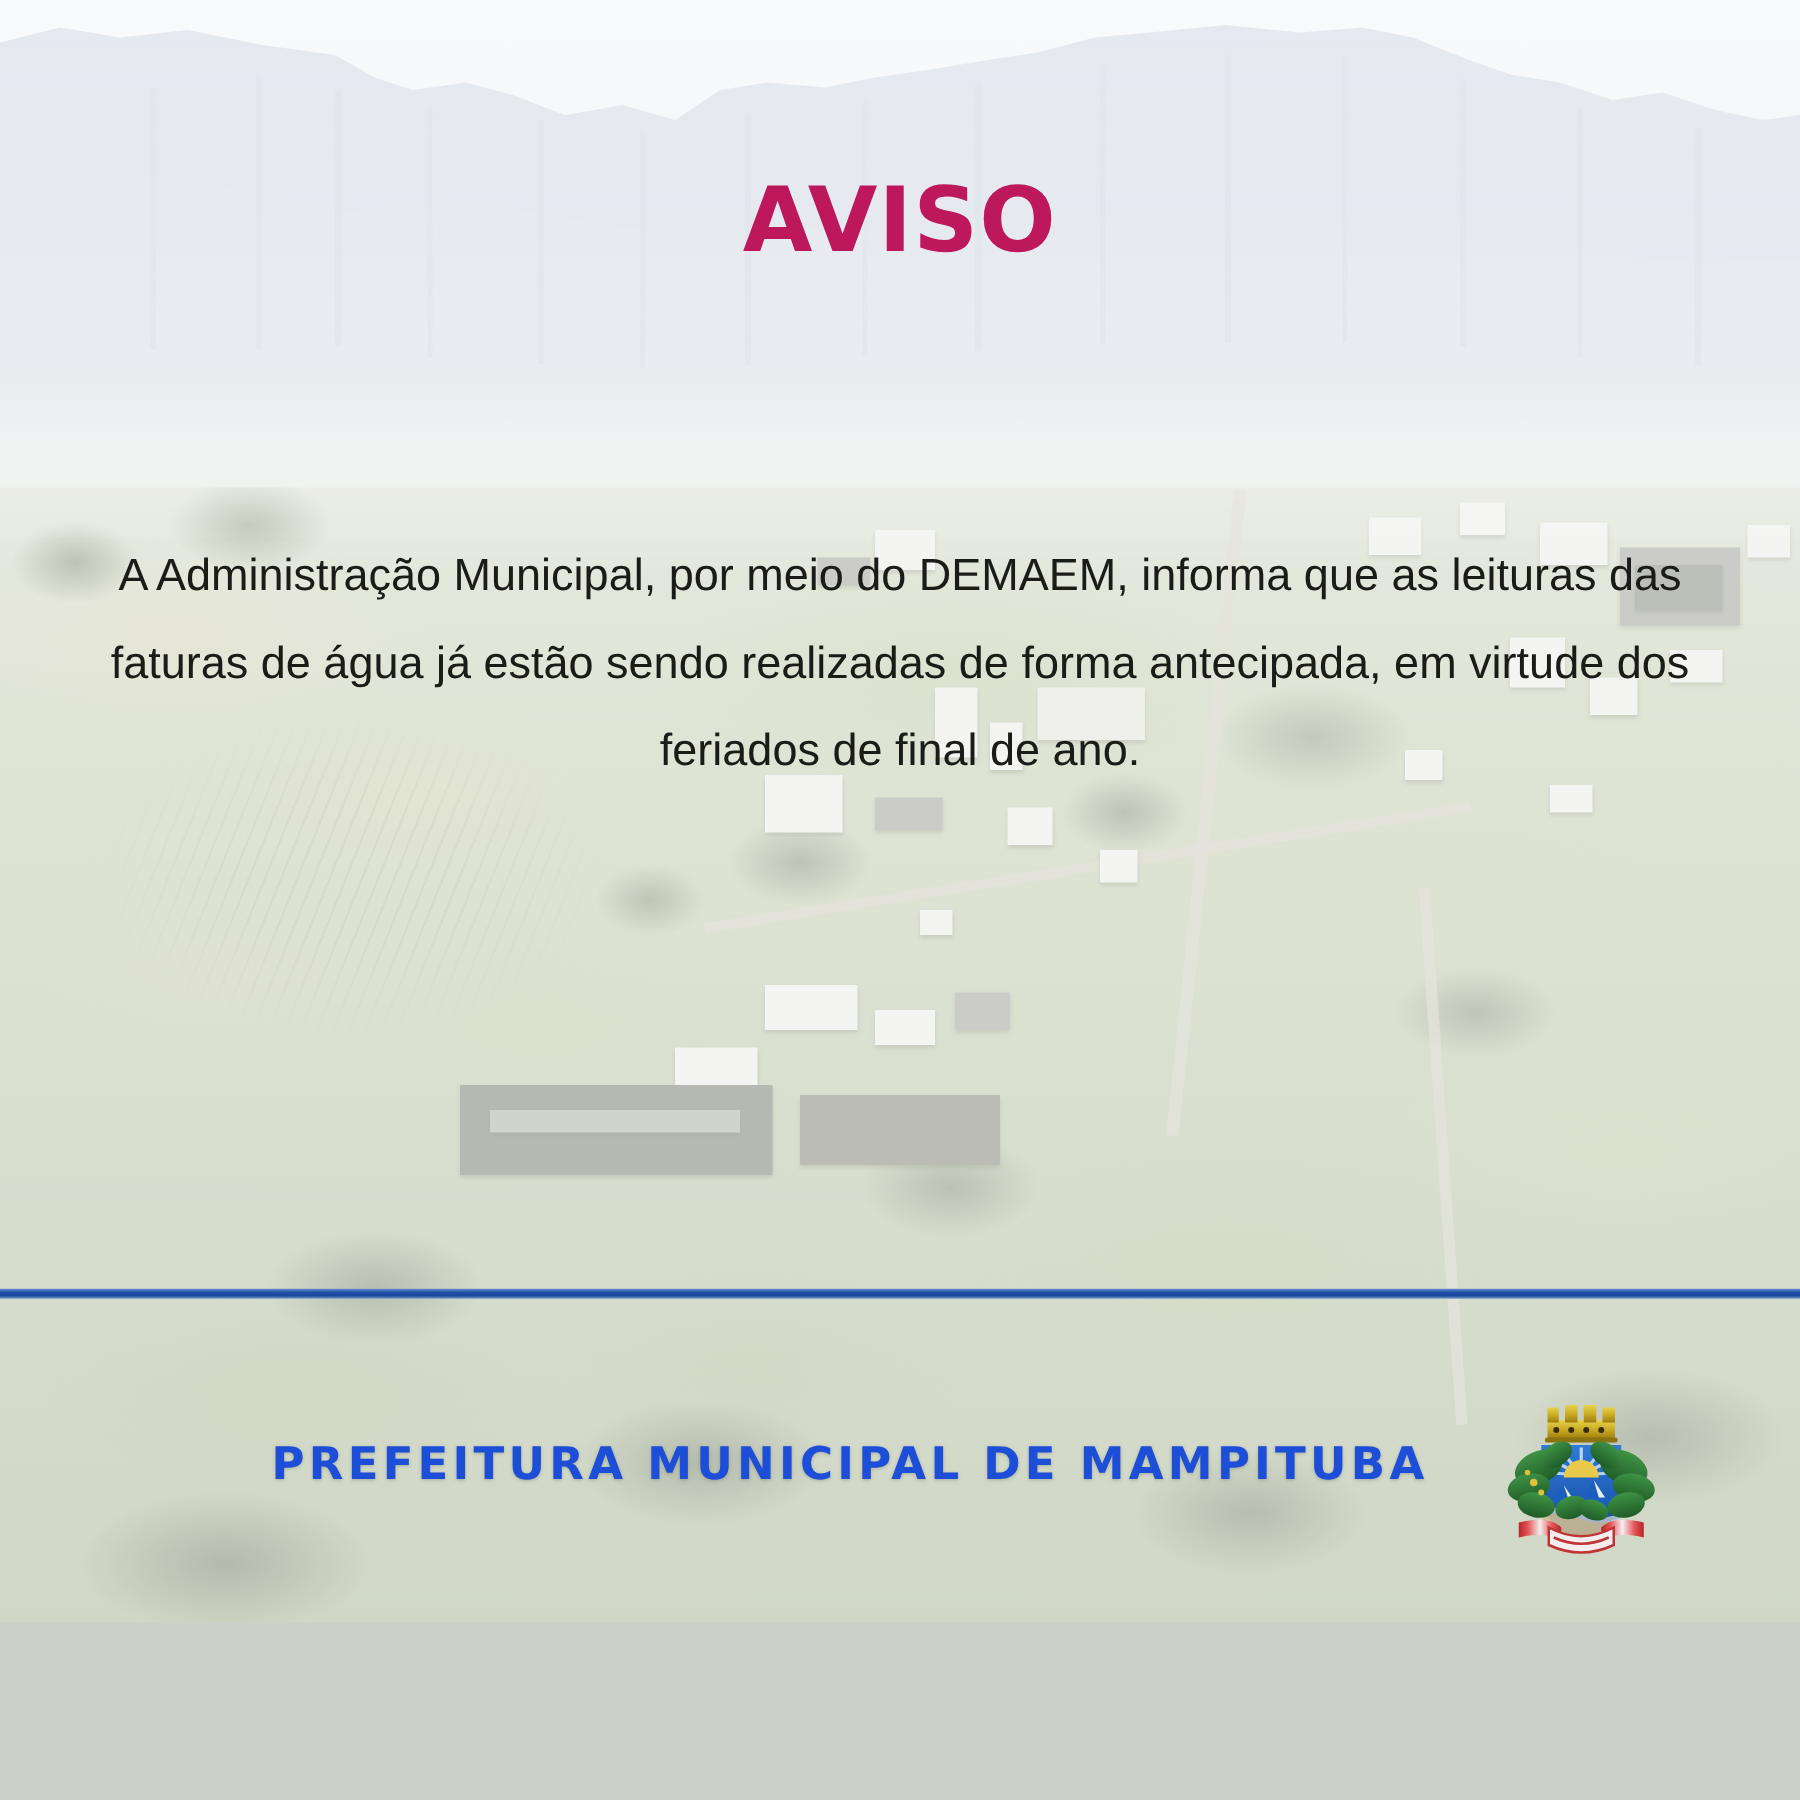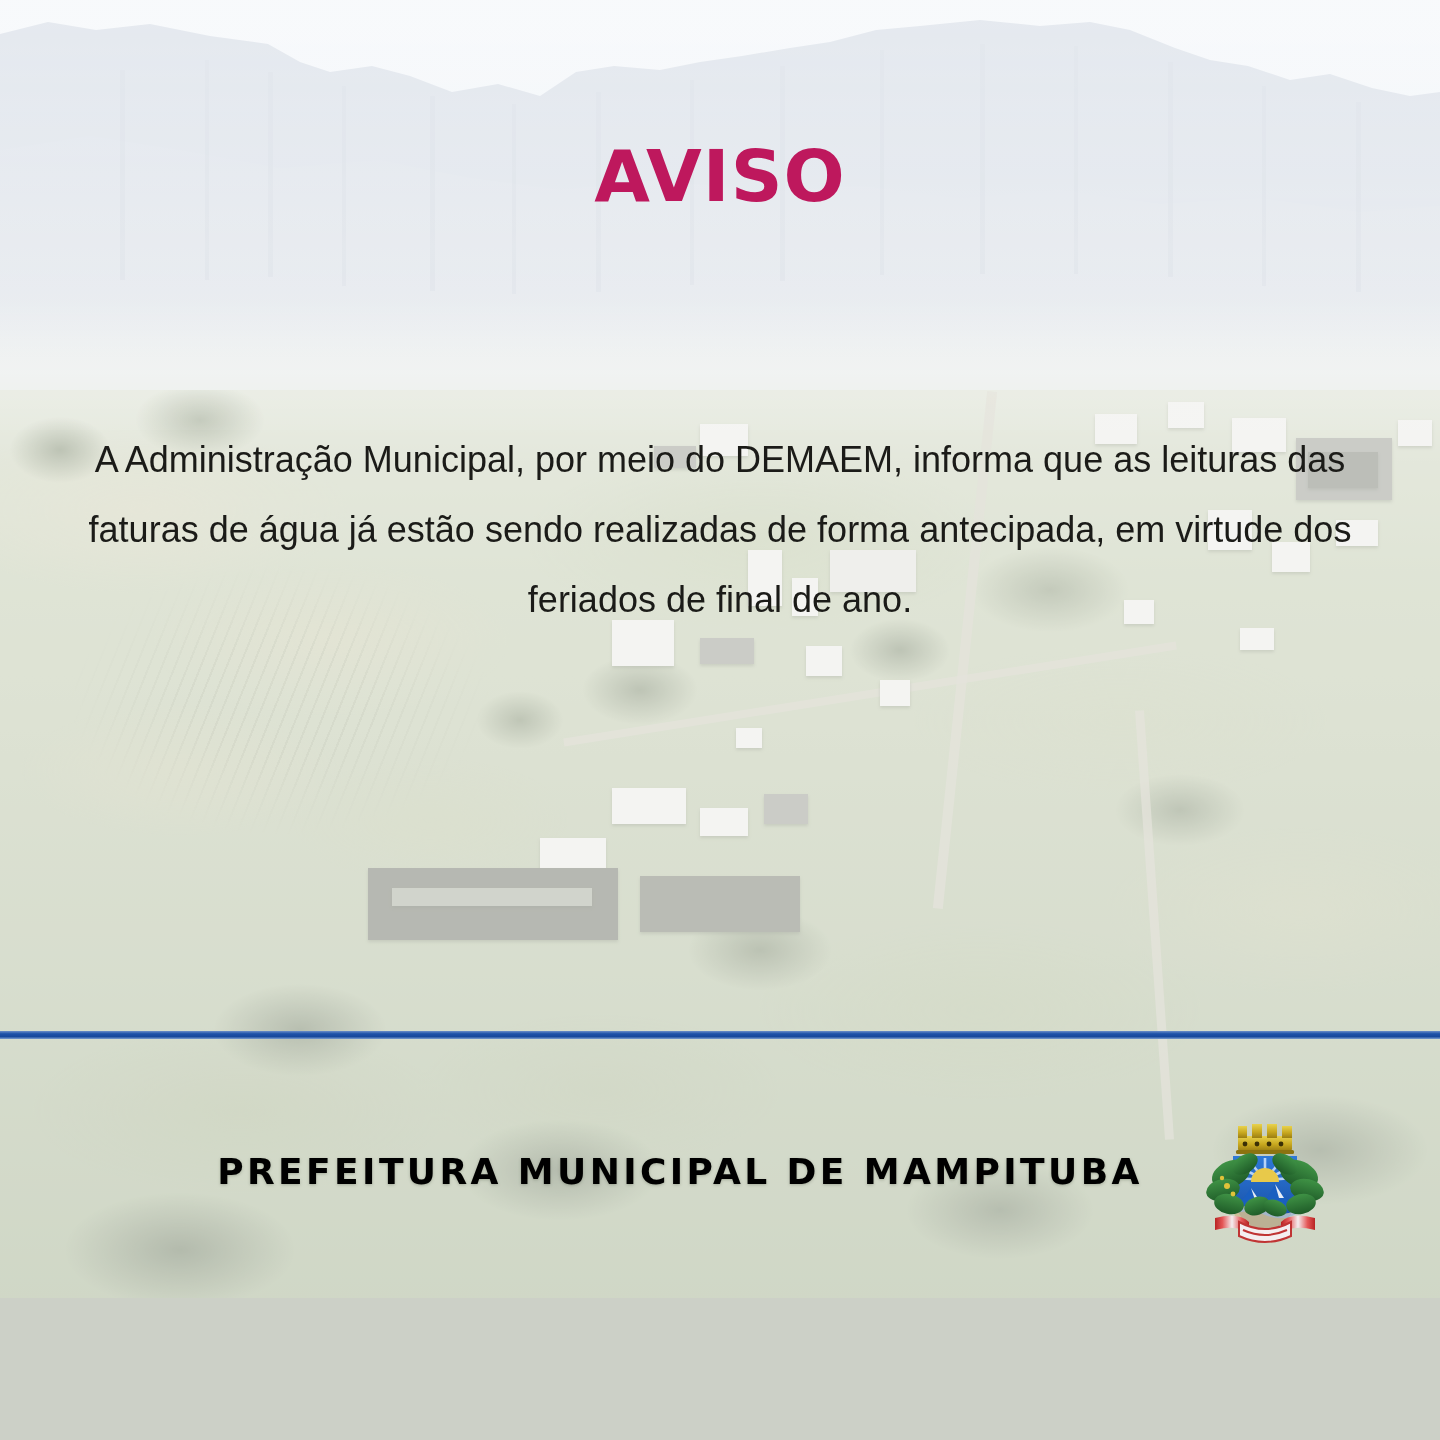--- a/index.html
+++ b/index.html
@@ -211,21 +211,21 @@
   .footer-text {
     position: absolute;
     left: 160px;
     top: 14px;
     width: 1040px;
     text-align: center;
     font-family: "DejaVu Sans", sans-serif;
     font-weight: bold;
     font-size: 36px;
     letter-spacing: 3.4px;
-    color: #000000;
+    color: #1d4ed8;
     text-shadow: 0 1px 3px rgba(80,90,70,.35);
     line-height: 1;
   }
 
   .crest {
     position: absolute;
     left: 1205px;
     top: -22px;
     width: 120px;
     height: 130px;

